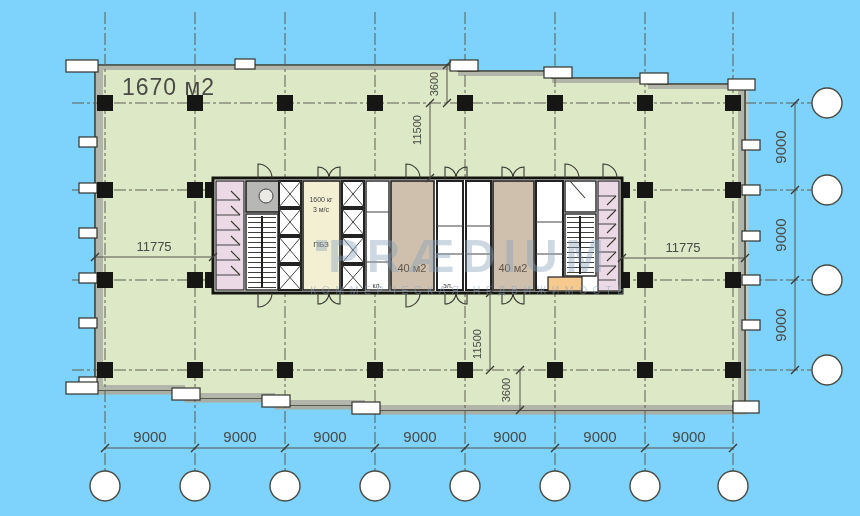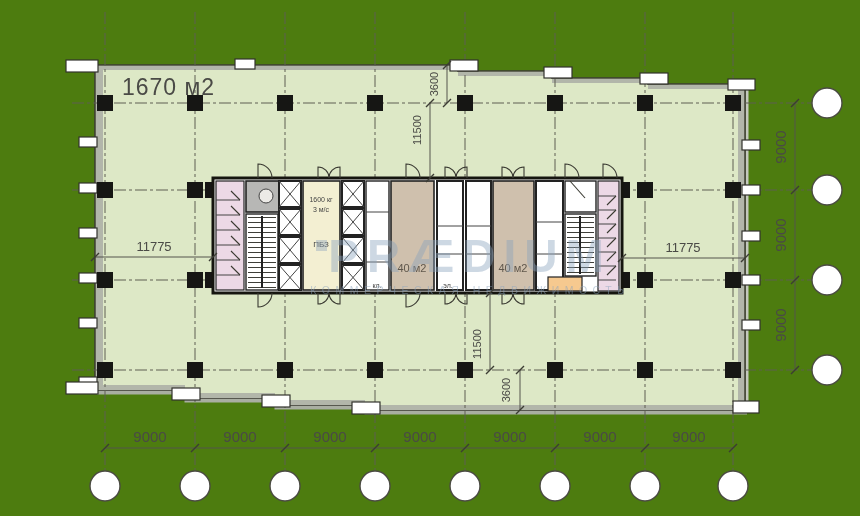--- a/index.html
+++ b/index.html
@@ -1,16 +1,16 @@
 <!DOCTYPE html>
 <html style="--floor: #dde8c6; --room_tan: #cfc0ad; --wc_pink: #ecd9e6; --lobby_yellow: #f3efd2; --service_orange: #f6c98f; --wallband: #b2b6aa; --dim_text: #4a4a46; --watermark: #8aa3bd;"><head>
 <meta charset="utf-8">
 <style>
   html,body{margin:0;padding:0;background:#ffffff;}
-  .stage{position:relative;width:860px;height:516px;background:#4d7c0f;overflow:hidden;}
+  .stage{position:relative;width:860px;height:516px;background:#7dd3fc;overflow:hidden;}
   svg text{font-family:"Liberation Sans", sans-serif;fill:var(--dim_text,#4a4a46);}
   .area-label{font-size:23px;letter-spacing:1px;}
   .dim{font-size:15px;}
   .dim-sm{font-size:13px;}
   .dim-v{font-size:11px;}
   .room-label{font-size:11px;fill:#5f574c;}
   .tiny{font-size:7px;fill:#444;}
   .tiny8{font-size:8px;fill:#444;}
   .wm1{font-size:46px;letter-spacing:8px;fill:var(--watermark,#8aa3bd);opacity:.42;font-weight:bold;}
   .wm2{font-size:10.5px;letter-spacing:5.5px;fill:var(--watermark,#8aa3bd);opacity:.5;}

